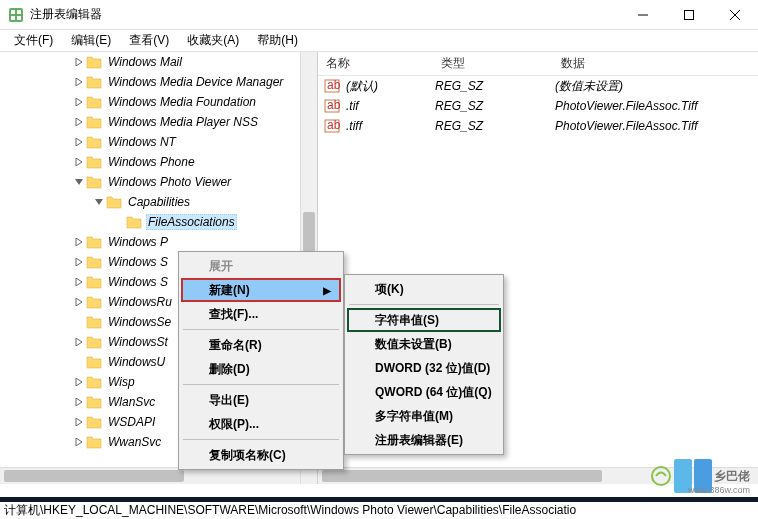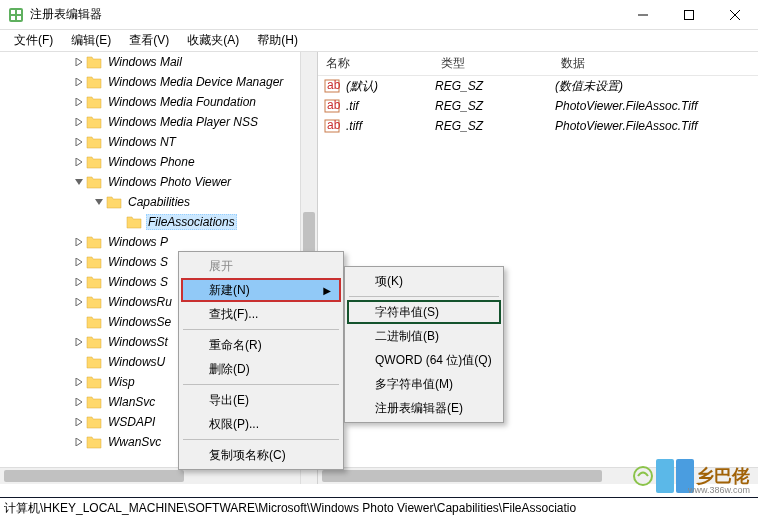--- a/index.html
+++ b/index.html
@@ -28,36 +28,36 @@
 .list-header { display: flex; height: 24px; align-items: center; border-bottom: 1px solid #e8e8e8; }
 .list-header .col { padding-left: 8px; color: #333; }
 .col-name { width: 115px; }
 .col-type { width: 120px; }
 .col-data { flex: 1; }
 
 .list-row { display: flex; align-items: center; height: 20px; }
 .list-row .val-icon { width: 16px; height: 16px; margin-left: 6px; margin-right: 4px; flex-shrink: 0; }
 .list-row .cell { padding-left: 2px; font-style: italic; }
 
-.context-menu { position: absolute; background: #f0f0f0; border: 1px solid #a0a0a0; box-shadow: 3px 3px 5px rgba(0,0,0,0.25); padding: 2px; }
+.context-menu { position: absolute; background: #f0f0f0; border: 1px solid #a0a0a0; box-shadow: 3px 3px 5px rgba(0,0,0,0.25); padding: 2px; font-weight: bold; }
 .ctx-item { height: 24px; display: flex; align-items: center; padding: 0 30px 0 28px; white-space: nowrap; position: relative; }
 .ctx-item.highlighted { background: #91c9f7; border: 2px solid #c93030; padding: 0 28px 0 26px; }
 .ctx-item.disabled { color: #8a8a8a; }
 .ctx-item .arrow { position: absolute; right: 8px; font-size: 10px; }
 .ctx-sep { height: 1px; background: #c0c0c0; margin: 3px 2px; }
 
 .menu1 { left: 178px; top: 251px; width: 166px; }
-.menu2 { left: 344px; top: 266px; width: 160px; }
+.menu2 { left: 344px; top: 274px; width: 160px; }
 .ctx-item.boxed { border: 2px solid #14532d; padding: 0 28px 0 26px; }
 
-.statusbar { position: absolute; bottom: 0; left: 0; right: 0; height: 22px; border-top: 1px solid #0f172a; display: flex; align-items: center; padding-left: 4px; font-size: 12px; }
+.statusbar { position: absolute; bottom: 0; left: 0; right: 0; height: 22px; border-top: 5px solid #0f172a; display: flex; align-items: center; padding-left: 4px; font-size: 12px; }
 
 .watermark { position: absolute; right: 8px; bottom: 26px; display: flex; align-items: center; gap: 2px; }
 .watermark .wm-block { width: 18px; height: 34px; background: #5bb8e8; border-radius: 2px; }
-.watermark .wm-text { color: #a16207; font-size: 18px; font-weight: bold; }
+.watermark .wm-text { color: #737373; font-size: 12px; font-weight: bold; }
 .watermark .wm-url { position: absolute; bottom: -2px; right: 0; font-size: 9px; color: #888; }
 
 .scrollbar-v { position: absolute; right: 0; top: 0; bottom: 0; width: 17px; background: #f0f0f0; border-left: 1px solid #ddd; }
 .scrollbar-v .thumb { position: absolute; left: 2px; right: 2px; background: #c1c1c1; border-radius: 2px; }
 .scrollbar-h { position: absolute; left: 0; right: 17px; bottom: 0; height: 17px; background: #f0f0f0; border-top: 1px solid #ddd; }
 .scrollbar-h .thumb { position: absolute; top: 2px; bottom: 2px; background: #c1c1c1; border-radius: 2px; }
 
 .tree-scroll-area { position: absolute; top: 0; left: 0; right: 17px; bottom: 17px; overflow: hidden; font-style: italic; }
 </style>
 </head>
@@ -398,21 +398,22 @@
   <div class="ctx-item">导出(E)</div>
   <div class="ctx-item">权限(P)...</div>
   <div class="ctx-sep"></div>
   <div class="ctx-item">复制项名称(C)</div>
 </div>
 
 <div class="context-menu menu2">
   <div class="ctx-item">项(K)</div>
   <div class="ctx-sep"></div>
   <div class="ctx-item boxed">字符串值(S)</div>
-  <div class="ctx-item">二进制值(B)</div>
+  <div class="ctx-item">数值未设置(B)</div>
+  <div class="ctx-item">DWORD (32 位)值(D)</div>
   <div class="ctx-item">QWORD (64 位)值(Q)</div>
   <div class="ctx-item">多字符串值(M)</div>
   <div class="ctx-item">注册表编辑器(E)</div>
 </div>
 
 <div class="statusbar">
   <span>计算机\HKEY_LOCAL_MACHINE\SOFTWARE\Microsoft\Windows Photo Viewer\Capabilities\FileAssociatio</span>
 </div>
 
 <div class="watermark">

